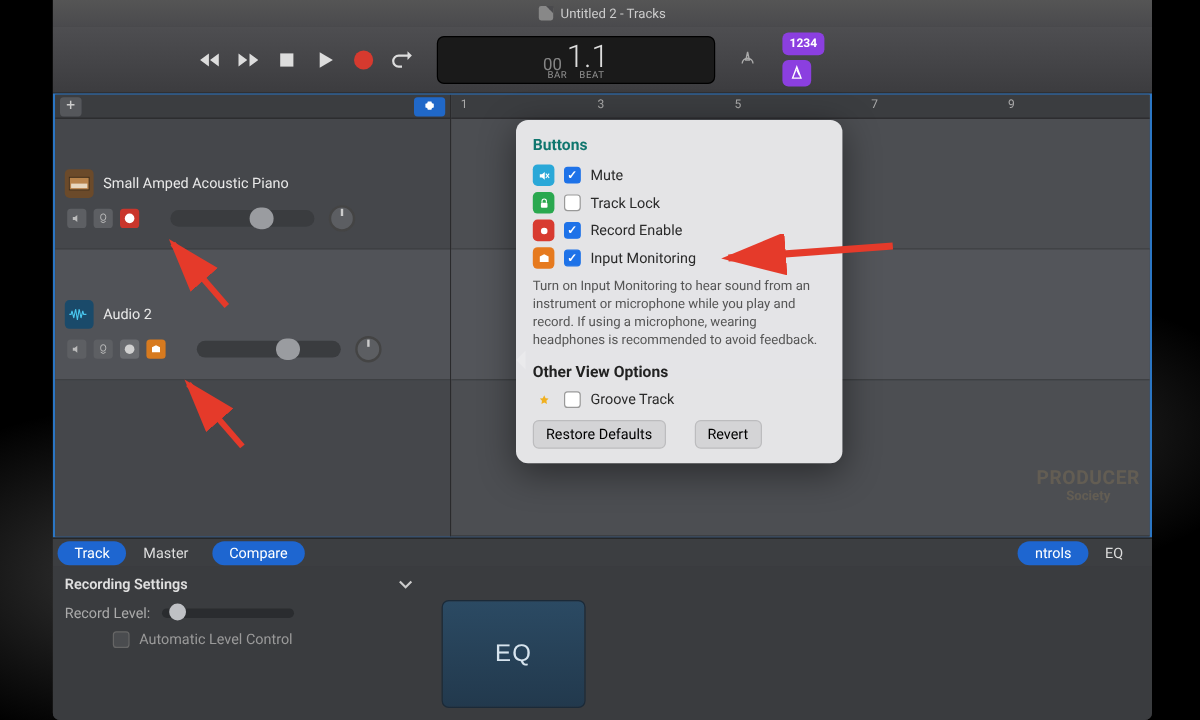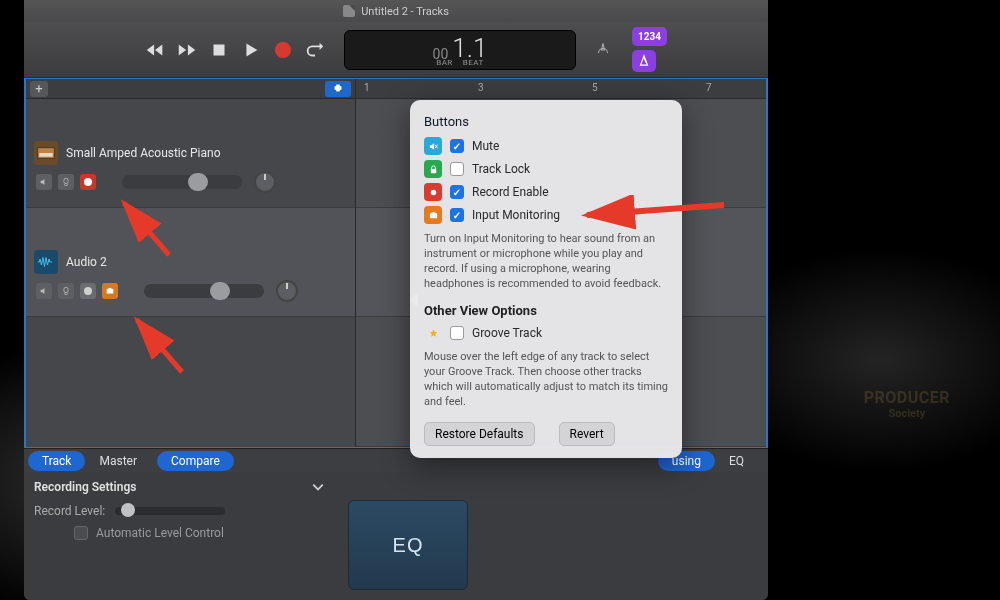--- a/index.html
+++ b/index.html
@@ -1,21 +1,21 @@
 <!DOCTYPE html>
 <html><head>
 <meta charset="utf-8">
 <style>
   * { box-sizing: border-box; margin: 0; padding: 0; font-family: -apple-system, BlinkMacSystemFont, "Segoe UI", Roboto, Helvetica, Arial, sans-serif; }
   body { width: 1000px; height: 600px; background: #000; overflow: hidden; position: relative; }
   .smoke { position:absolute; inset:0; background:
      radial-gradient(ellipse 300px 200px at 100px 480px, rgba(200,200,200,.25), transparent 70%),
      radial-gradient(ellipse 250px 160px at 880px 360px, rgba(200,200,200,.18), transparent 70%),
      linear-gradient(#000,#000); }
-  .app { position:absolute; left:24px; top:0; width:744px; height:600px; background:#3b3b3e; border-radius:0 0 6px 6px; overflow:hidden; }
+  .app { position:absolute; left:44px; top:0; width:916px; height:600px; background:#3b3b3e; border-radius:0 0 6px 6px; overflow:hidden; }
   
   .titlebar { height:22px; background:linear-gradient(#555,#4a4a4d); display:flex; align-items:center; justify-content:center; color:#ccc; font-size:11px; gap:6px;}
   .titlebar .doc-icon{width:12px;height:12px;background:#888;border-radius:2px;display:inline-block;position:relative;}
   .titlebar .doc-icon::after{content:"";position:absolute;right:0;top:0;border:3px solid #4a4a4d;border-left-color:transparent;border-bottom-color:transparent;}
   
   .toolbar { height:56px; background:linear-gradient(#4e4e51,#3c3c3f); border-bottom:1px solid #2a2a2c; display:flex; align-items:center; padding:0 10px; gap:10px;}
   .trans-ctrl { display:flex; align-items:center; gap:10px; margin-left:110px;}
   .t-btn { width:22px; height:22px; color:#ddd; display:flex; align-items:center; justify-content:center; cursor:pointer;}
   .t-btn svg{width:22px;height:22px;fill:#ddd;}
   .rec-dot{width:16px;height:16px;border-radius:50%;background:#d63a2f;}
@@ -63,21 +63,21 @@
   .pan::after{content:"";position:absolute;left:50%;top:1px;width:2px;height:6px;background:#ccc;transform:translateX(-50%);}
   
   .arrange{flex:1;background:#4c4e52;position:relative;}
   .ruler{height:20px;background:#3b3d40;display:flex;position:relative;border-bottom:1px solid #2a2a2c;}
   .ruler .tick{position:absolute;top:0;color:#aaa;font-size:10px;padding-top:3px;}
   .lane{height:109px;border-bottom:1px solid #3a3c3f;}
   .lane.sel{background:#53555a;}
   
   .popover{position:absolute;left:386px;top:100px;width:272px;background:rgba(233,233,235,.97);border-radius:10px;box-shadow:0 8px 30px rgba(0,0,0,.45);padding:14px 14px 12px 14px;font-size:12px;color:#333;}
   .popover::before{content:"";position:absolute;left:-8px;top:192px;border:8px solid transparent;border-right-color:rgba(233,233,235,.97);}
-  .pop-h{font-weight:400;font-size:13px;margin-bottom:8px;color:#0f172a;}
+  .pop-h{font-weight:700;font-size:13px;margin-bottom:8px;color:#0f766e;}
   .pop-row{display:flex;align-items:center;gap:8px;margin:5px 0;}
   .pop-ico{width:18px;height:18px;border-radius:4px;display:flex;align-items:center;justify-content:center;}
   .pop-ico svg{width:11px;height:11px;fill:#fff;}
   .ico-mute{background:#2aa8d8;}
   .ico-solo{background:#f0a020;}
   .ico-lock{background:#2aa84f;}
   .ico-rec{background:#d83b30;}
   .ico-imon{background:#e67a1f;}
   .ico-star{background:transparent;}
   .pop-chk{width:14px;height:14px;border-radius:3px;border:1px solid #999;background:#fff;display:flex;align-items:center;justify-content:center;cursor:pointer;}
@@ -284,21 +284,21 @@
       <div class="lane sel"></div>
       <div class="lane" style="height:130px"></div>
     </div>
   </div>
 
   <div class="insp-tabs">
     <div class="itab on">Track</div>
     <div class="itab">Master</div>
     <div class="itab compare">Compare</div>
     <div class="right-tabs">
-      <div class="itab on">using</div>
+      <div class="itab on">ntrols</div>
       <div class="itab">EQ</div>
     </div>
   </div>
 
   <div class="insp-body">
     <div class="insp-left">
       <div class="hdr">
         <span>Recording Settings</span>
         <svg width="12" height="12" viewBox="0 0 10 10">
             <path d="M1 3l4 4 4-4" stroke="#ccc" stroke-width="1.5" fill="none"></path>
@@ -368,21 +368,20 @@
     <div class="pop-h2">Other View Options</div>
     <div class="pop-row">
       <div class="pop-ico ico-star">
           <svg viewBox="0 0 24 24">
             <path d="M12 3l2.5 5.5L20 9l-4 4 1 6-5-3-5 3 1-6-4-4 5.5-.5L12 3z" fill="#f0b020"></path>
           </svg>
         </div>
       <div class="pop-chk"></div>
       <span class="pop-lbl">Groove Track</span>
     </div>
-    <div class="pop-desc">Mouse over the left edge of any track to select your Groove Track. Then choose other tracks which will automatically adjust to match its timing and feel.</div>
 
     <div class="pop-actions">
       <button class="pop-btn">Restore Defaults</button>
       <button class="pop-btn">Revert</button>
     </div>
   </div>
 
   <svg class="arrow" style="left:90px;top:195px" width="70" height="70">
     <defs>
         <marker id="ah1" markerWidth="10" markerHeight="10" refX="8" refY="3" orient="auto">

